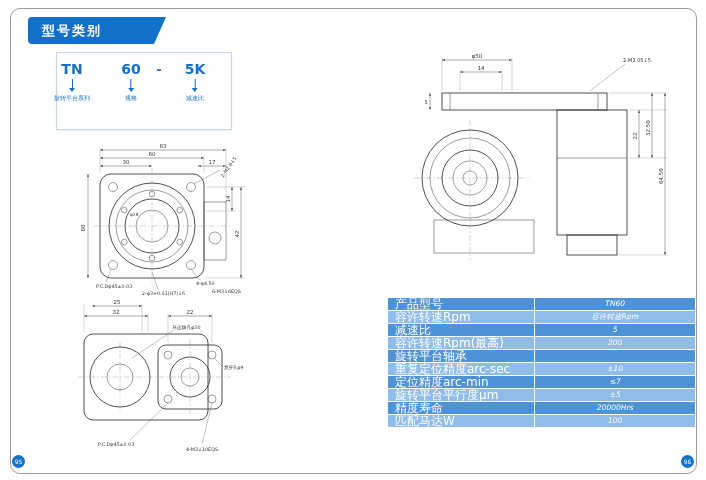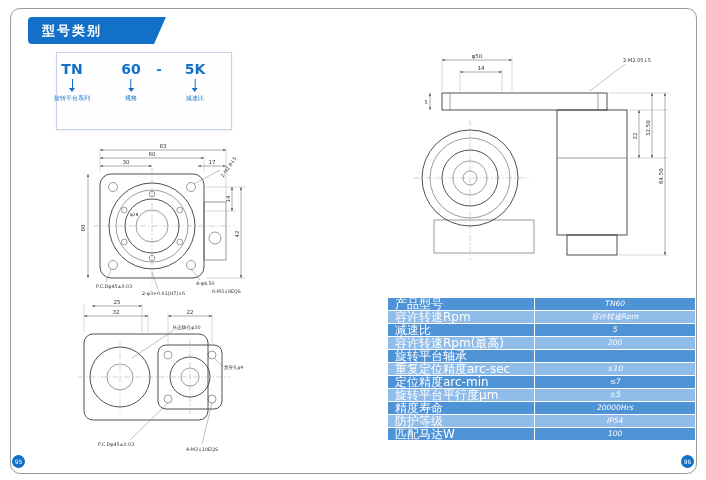--- a/index.html
+++ b/index.html
@@ -254,24 +254,20 @@
       </div>
     <div class="spec-row">
         <div class="spec-label">旋转平台平行度μm</div>
         <div class="spec-value">±5</div>
       </div>
     <div class="spec-row">
         <div class="spec-label">精度寿命</div>
         <div class="spec-value">20000Hrs</div>
       </div>
     <div class="spec-row">
-        <div class="spec-label">防护等级</div>
-        <div class="spec-value">IP54</div>
-      </div>
-    <div class="spec-row">
         <div class="spec-label">匹配马达W</div>
         <div class="spec-value">100</div>
       </div>
   </div>
 
   <div class="page-circle" style="left:12px;top:455px;">95</div>
   <div class="page-circle" style="left:681px;top:455px;">96</div>
 </div>
 
 </body></html>

